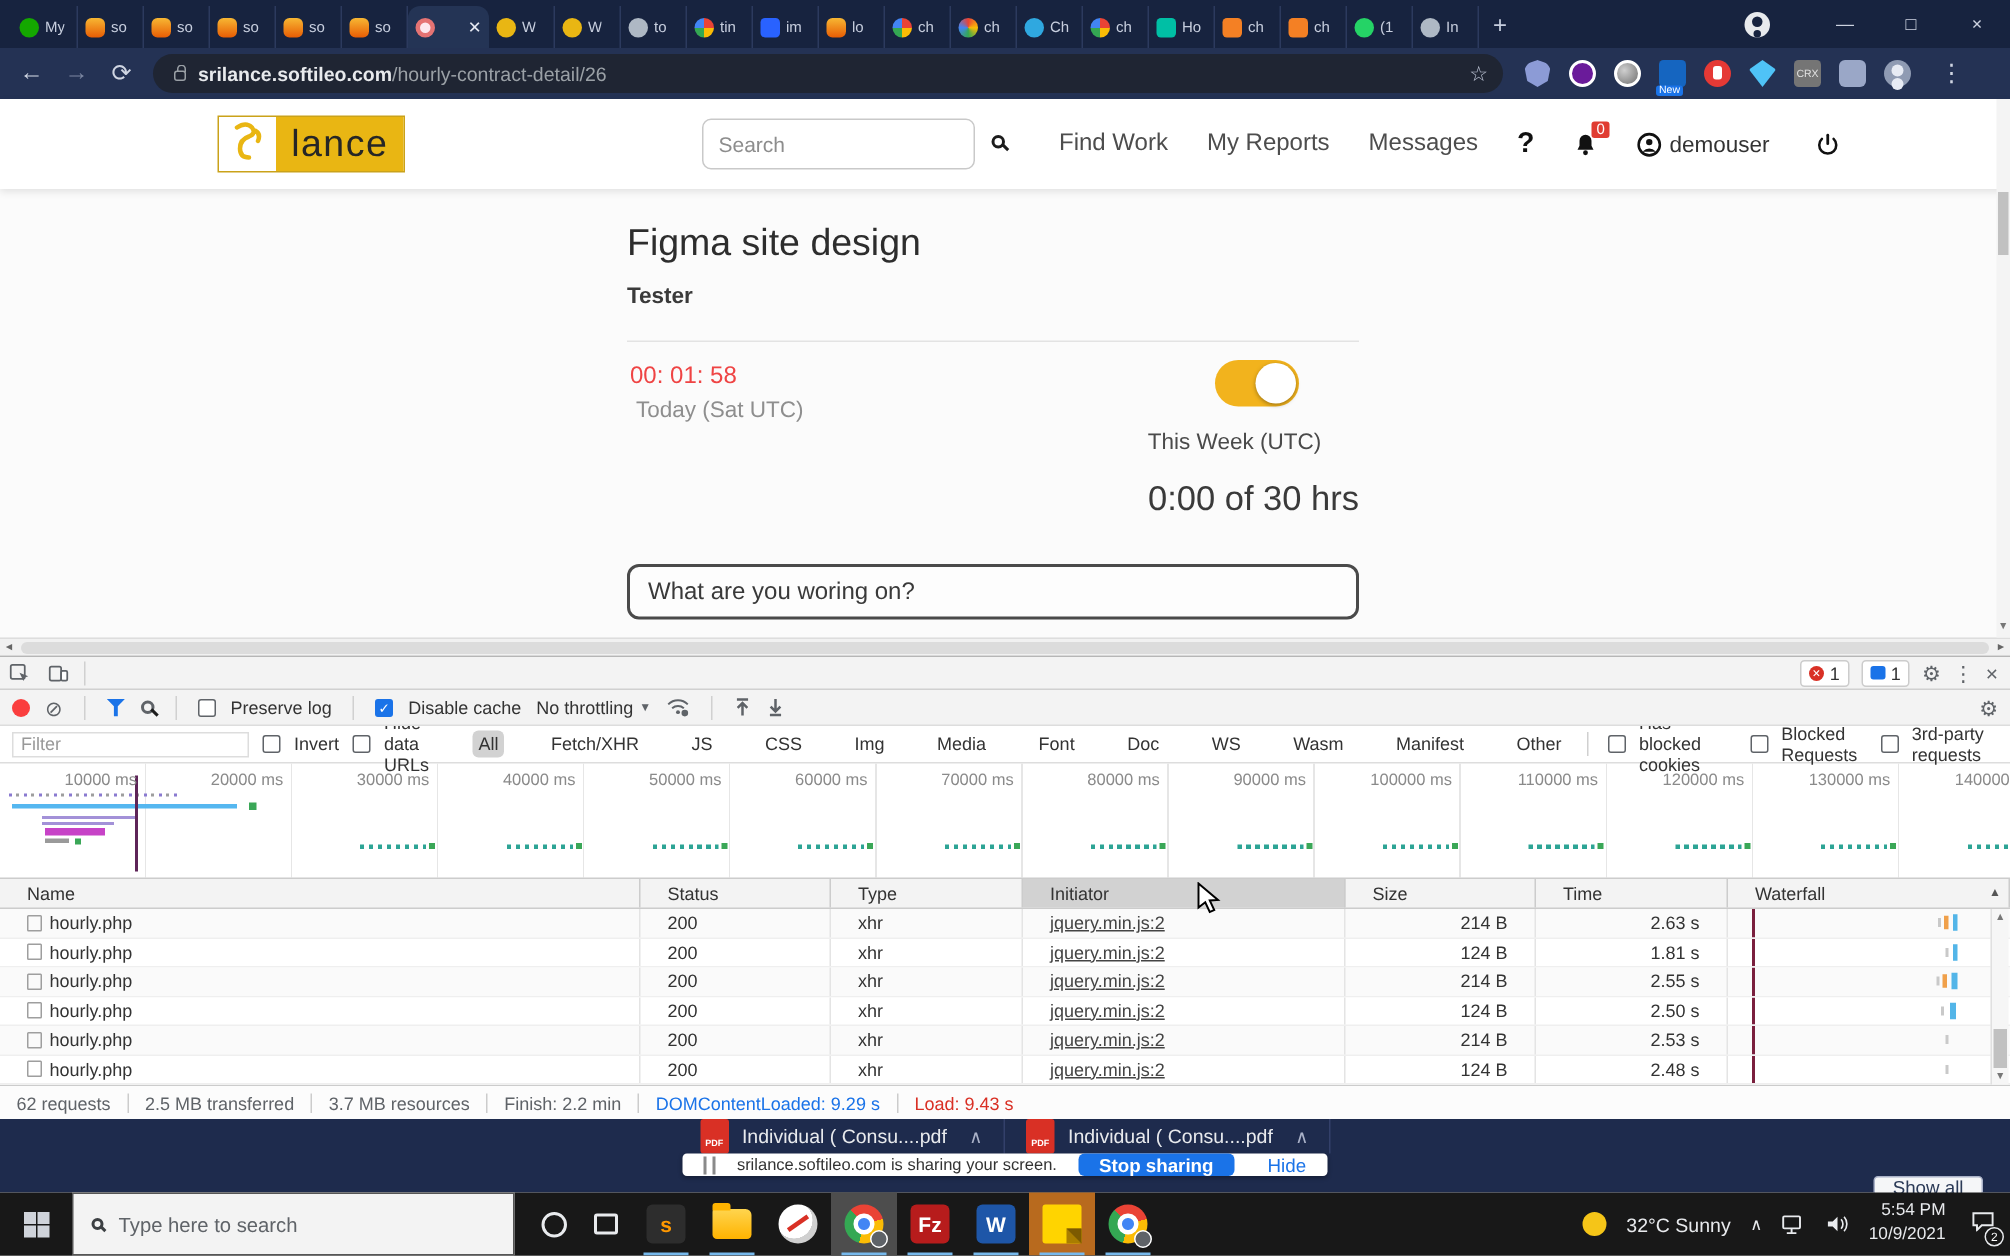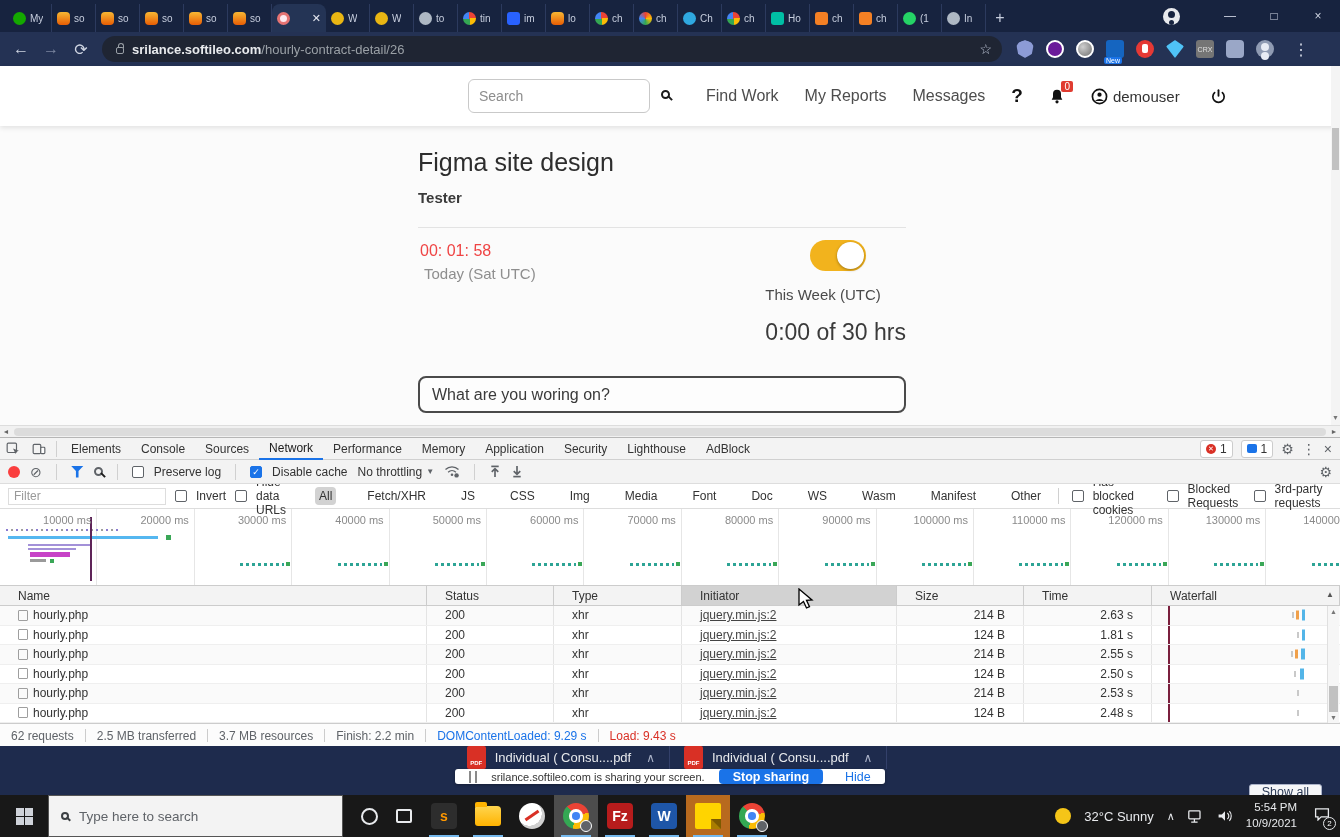--- a/index.html
+++ b/index.html
@@ -426,20 +426,28 @@
           <span class="gem-badge">25</span>
         </span>
       <span class="ext ext-crx">CRX</span>
       <span class="ext ext-puzzle"></span>
       <span class="ext ext-avatar"></span>
       <span class="navic">⋮</span>
     </div>
   </div>
 
   <div id="site-header">
+    <div id="logo">
+      <div id="logo-glyph">
+        <svg width="26" height="30" viewBox="0 0 26 30">
+            <path d="M6 4 q6 -4 10 0 q3 4 -2 6 q-6 2 -6 8 q0 6 6 6 M18 6 q4 2 2 7" stroke="#e9b613" stroke-width="3" fill="none" stroke-linecap="round"></path>
+          </svg>
+      </div>
+      <div id="logo-text">lance</div>
+    </div>
     <input id="hdr-search" placeholder="Search" style="">
     <span class="mag" id="hdr-mag"></span>
     <div id="site-nav">
       <span class="nav-item">Find Work</span>
       <span class="nav-item">My Reports</span>
       <span class="nav-item">Messages</span>
       <span id="help-q">?</span>
       <span id="bell-wrap">
         <svg class="bell-svg" width="16" height="17" viewBox="0 0 24 24">
             <path fill="#111" d="M12 2a6 6 0 0 0-6 6v5l-2 4h16l-2-4V8a6 6 0 0 0-6-6z"></path>
@@ -492,32 +500,20 @@
             <path d="M12 11 l10 4 -4 1.5 -1.5 4z" fill="#5f6368"></path>
           </svg>
       </span>
       <span class="dt-ico">
         <svg width="14" height="14" viewBox="0 0 24 24">
             <rect x="2" y="4" width="13" height="16" rx="2" fill="none" stroke="#5f6368" stroke-width="2"></rect>
             <rect x="15" y="9" width="7" height="11" rx="1.5" fill="#fff" stroke="#5f6368" stroke-width="2"></rect>
           </svg>
       </span>
       <span class="dt-sep"></span>
-      <div id="dt-tabs">
-          <div class="dt-tab">Elements</div>
-          <div class="dt-tab">Console</div>
-          <div class="dt-tab">Sources</div>
-          <div class="dt-tab active">Network</div>
-          <div class="dt-tab">Performance</div>
-          <div class="dt-tab">Memory</div>
-          <div class="dt-tab">Application</div>
-          <div class="dt-tab">Security</div>
-          <div class="dt-tab">Lighthouse</div>
-          <div class="dt-tab">AdBlock</div>
-        </div>
       <div id="dt-right">
         <span class="badge-box">
             <span class="err-dot">✕</span>
             <span>1</span>
           </span>
         <span class="badge-box">
             <span class="msg-sq"></span>
             <span>1</span>
           </span>
         <span class="dt-gear">⚙</span>

